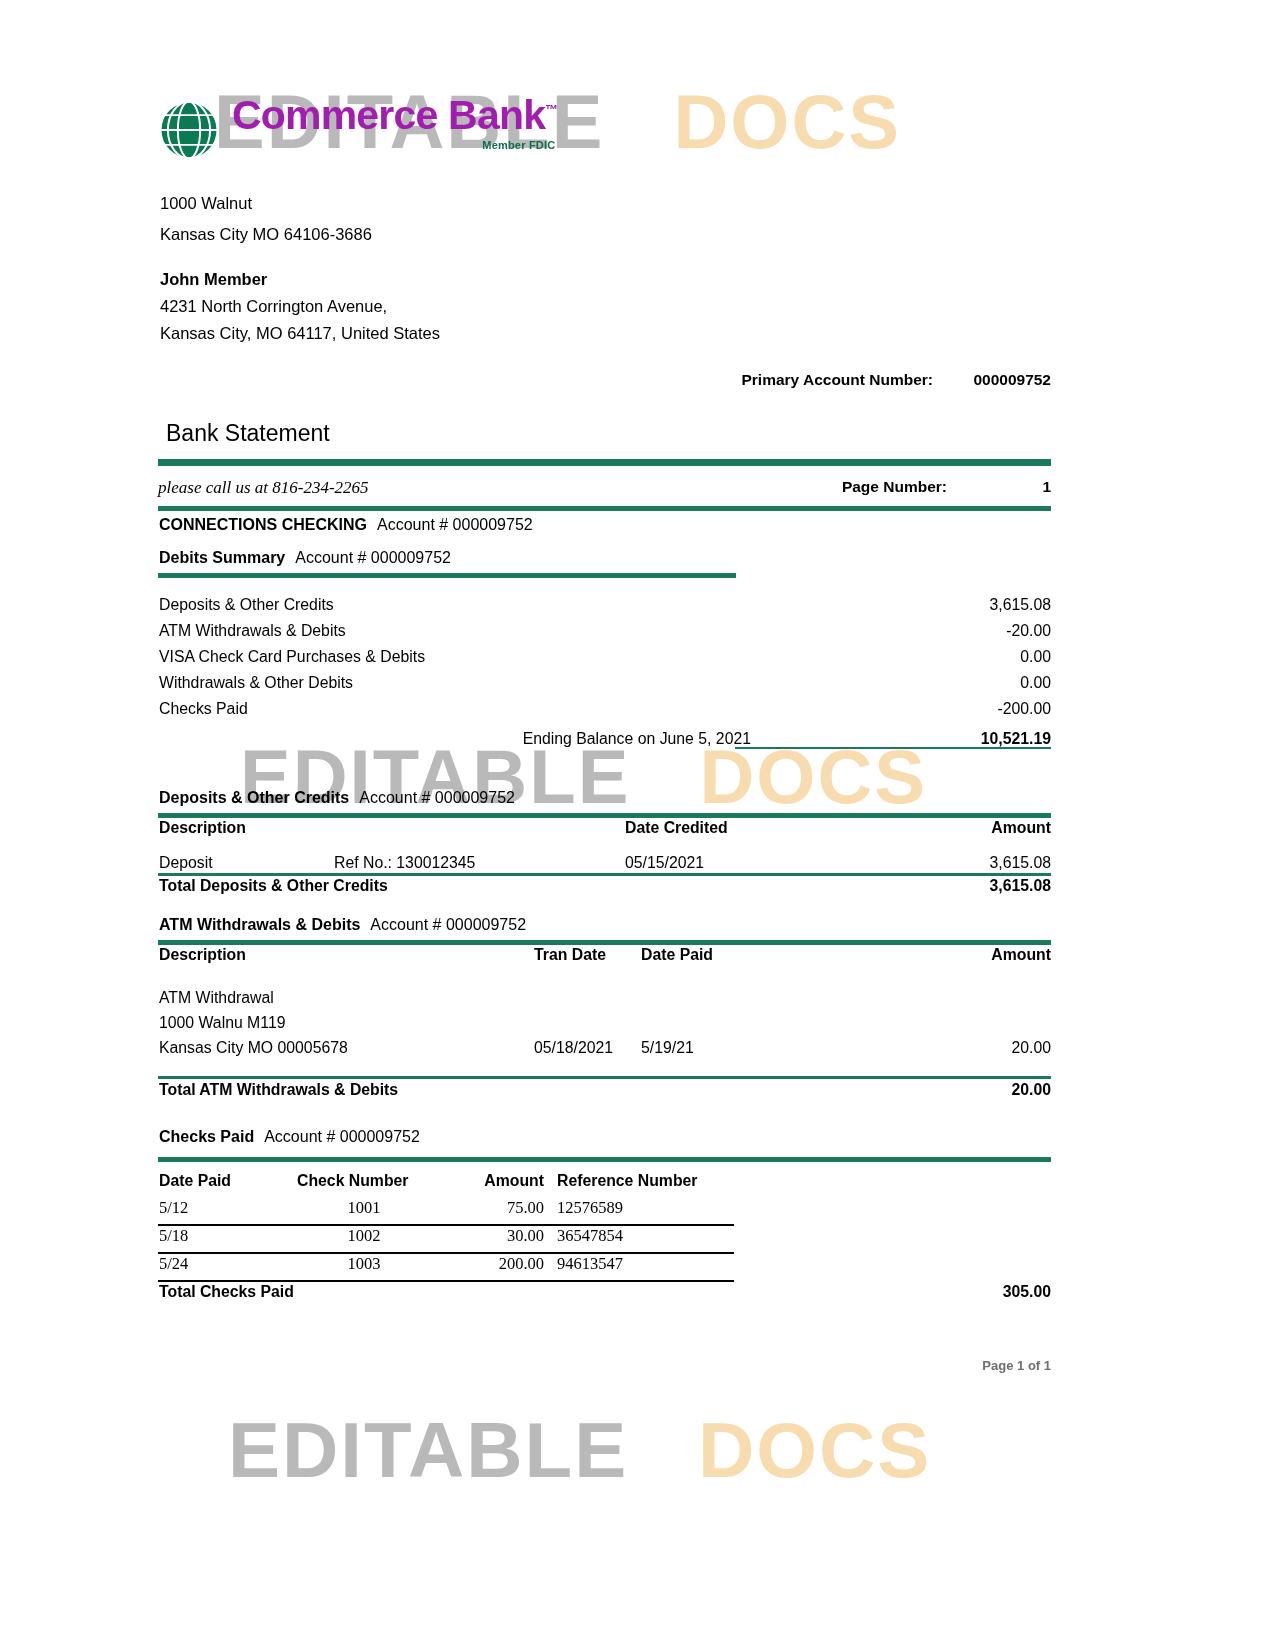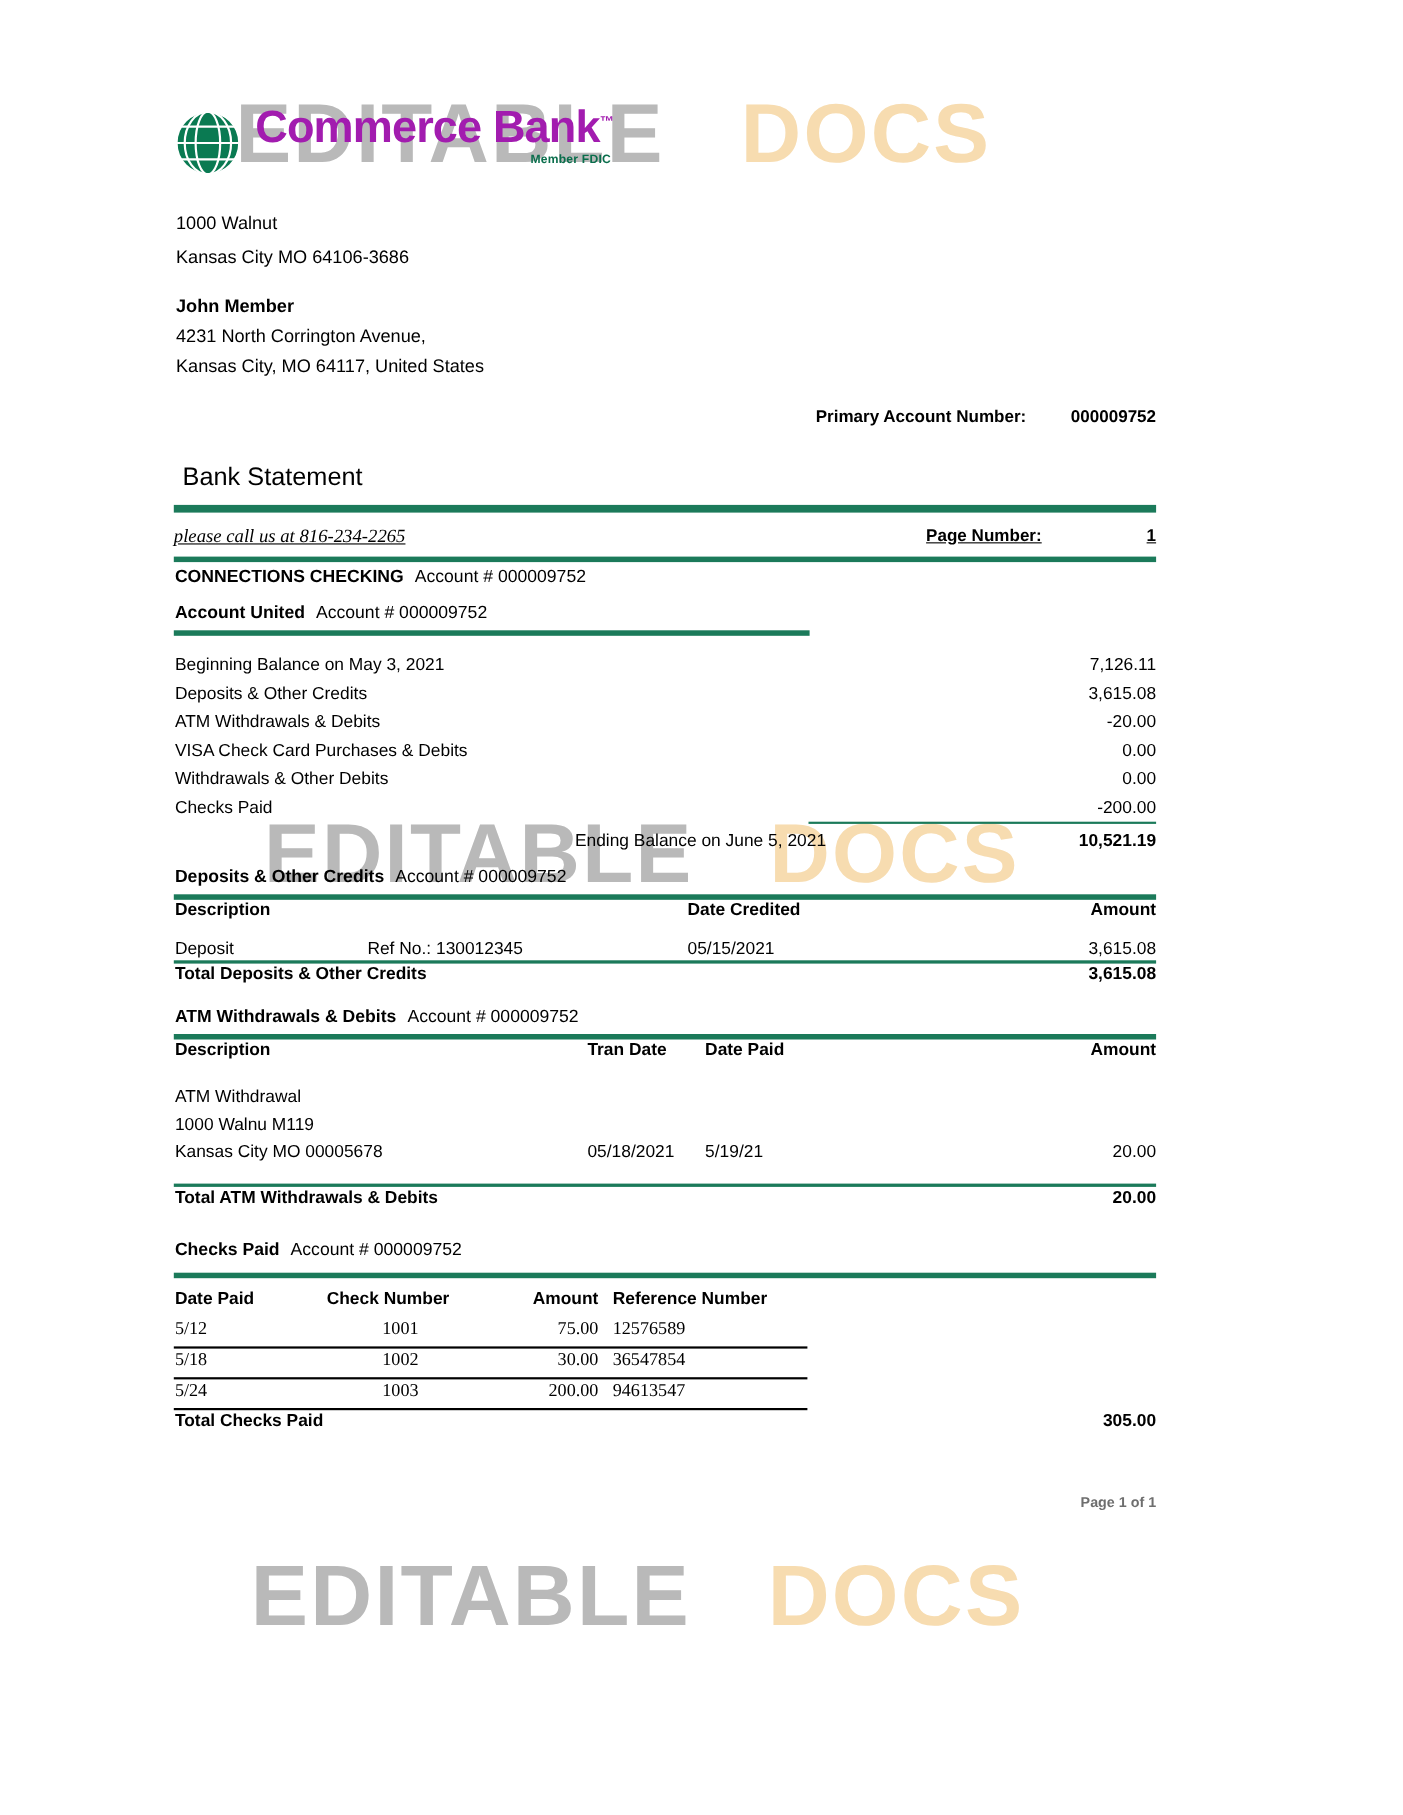--- a/index.html
+++ b/index.html
@@ -67,21 +67,21 @@
   .pan-label { font-weight: 700; }
   .pan-value { margin-left: 22px; font-weight: 700; min-width: 96px; text-align: right; }
 
   .doc-title { left: 166px; top: 420px; font-size: 23px; }
 
   .rule { position: absolute; left: 158px; width: 893px; background: #1b7a5a; }
   .rule-thick { height: 7px; }
   .rule-med  { height: 5px; }
   .rule-thin { height: 3px; }
 
-  .callrow { left: 158px; top: 478px; width: 893px; display: flex; align-items: center; font-size: 16px; text-decoration: underline; }
+  .callrow { left: 158px; top: 478px; width: 893px; display: flex; align-items: flex-start; font-size: 16px; }
   .callus { font-family: "Liberation Serif", serif; font-style: italic; font-size: 17px; }
   .pagelabel { margin-left: auto; font-weight: 700; font-size: 15.5px; }
   .pagenum { width: 104px; text-align: right; font-weight: 700; font-size: 15.5px; }
 
   .acct-line { left: 159px; font-size: 16px; }
   .acct-line .hd { font-weight: 700; }
   .acct-line .sub { margin-left: 10px; }
 
   
   .sumtbl { position: absolute; left: 159px; top: 596px; width: 892px; font-size: 15.8px; }
@@ -187,29 +187,25 @@
       <div class="pagelabel">Page Number:</div>
       <div class="pagenum">1</div>
     </div>
     <div class="rule rule-med" style="top:506px;"></div>
 
     <div class="blk acct-line" style="top:516px;">
       <span class="hd">CONNECTIONS CHECKING</span><span class="sub">Account # 000009752</span>
     </div>
 
     <div class="blk acct-line" style="top:549px;">
-      <span class="hd">Account United</span><span class="sub">Account # 000009752</span>
+      <span class="hd">Debits Summary</span><span class="sub">Account # 000009752</span>
     </div>
     <div class="rule rule-med" style="top:573px; width:578px;"></div>
 
     <div class="sumtbl">
-      <div class="sumrow">
-        <div class="lbl">Beginning Balance on May 3, 2021</div>
-        <div class="amt">7,126.11</div>
-      </div>
       <div class="sumrow">
         <div class="lbl">Deposits &amp; Other Credits</div>
         <div class="amt">3,615.08</div>
       </div>
       <div class="sumrow">
         <div class="lbl">ATM Withdrawals &amp; Debits</div>
         <div class="amt">-20.00</div>
       </div>
       <div class="sumrow">
         <div class="lbl">VISA Check Card Purchases &amp; Debits</div>

